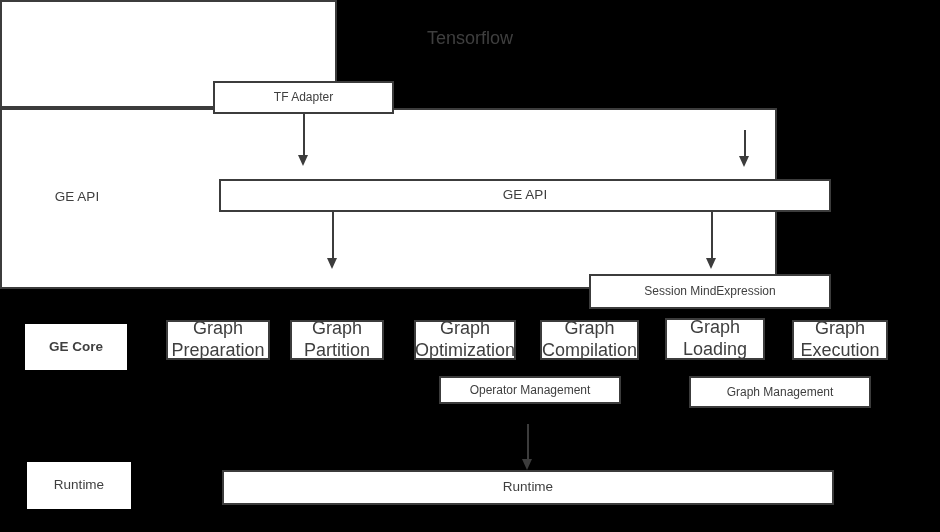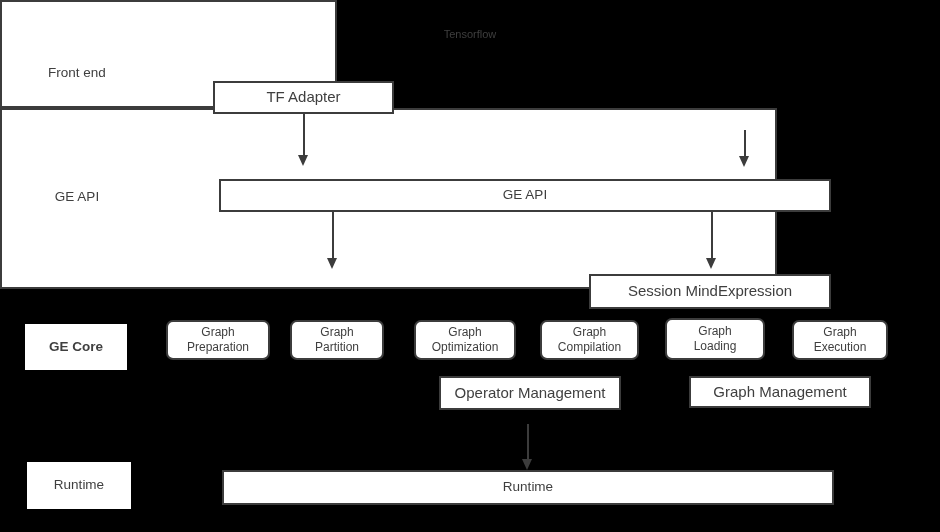--- a/index.html
+++ b/index.html
@@ -38,36 +38,35 @@
     border: 2px solid #3c3c3c;
     background: #ffffff;
     display: block;
   }
   .container-title {
     position: absolute;
     left: 0;
     right: 0;
     text-align: center;
     color: #3f3f3f;
-    font-size: 11px;
+    font-size: 18px;
   }
   
   .node {
     border: 2px solid #3c3c3c;
-    font-size: 15px;
+    font-size: 12px;
     color: #3f3f3f;
   }
   .bar {
     border: 2px solid #3c3c3c;
     font-size: 13.5px;
     color: #3f3f3f;
   }
   .node.two-line {
-    font-size: 12px;
-    border-radius: 7px;
+    font-size: 18px;
   }
   
   .arrow-line {
     position: absolute;
     background: #3c3c3c;
     width: 1.6px;
   }
   .arrow-head {
     position: absolute;
     width: 0;
@@ -75,21 +74,20 @@
     border-left: 5.5px solid transparent;
     border-right: 5.5px solid transparent;
     border-top: 11px solid #3c3c3c;
   }
 </style>
 </head>
 <body>
 
 <div id="canvas">
 
-  <div class="box tier-label" style="left:25px; top:50px; width:104px; height:47px;">Front end</div>
 
   <div class="box tier-label" style="left:25px; top:175px; width:104px; height:45px;">GE API</div>
 
   <div class="box tier-label" style="left:25px; top:324px; width:102px; height:46px;font-weight:bold;">GE Core</div>
 
   <div class="box tier-label" style="left:27px; top:462px; width:104px; height:47px;">Runtime</div>
 
   <div class="container" style="left:141px; top:26px; width:333px; height:104px;">
     <div class="container-title" style="top:28px;">Tensorflow</div>
   </div>
@@ -120,21 +118,21 @@
 Partition</div>
   <div class="box node two-line" style="left:414px; top:320px; width:102px; height:40px;">Graph
 Optimization</div>
   <div class="box node two-line" style="left:540px; top:320px; width:99px; height:40px;">Graph
 Compilation</div>
   <div class="box node two-line" style="left:665px; top:318px; width:100px; height:42px;">Graph
 Loading</div>
   <div class="box node two-line" style="left:792px; top:320px; width:96px; height:40px;">Graph
 Execution</div>
 
-  <div class="box node" style="left:439px; top:376px; width:182px; height:34px;">Operator Management</div>
+  <div class="box node" style="left:439px; top:376px; width:182px; height:28px;">Operator Management</div>
   <div class="box node" style="left:689px; top:376px; width:182px; height:32px;">Graph Management</div>
 
   <div class="arrow-line" style="left:527px; top:424px; height:37px;"></div>
   <div class="arrow-head" style="left:522px; top:459px;"></div>
 
   <div class="box bar" style="left:222px; top:470px; width:612px; height:35px;">Runtime</div>
 
 </div>
 
 </body></html>

